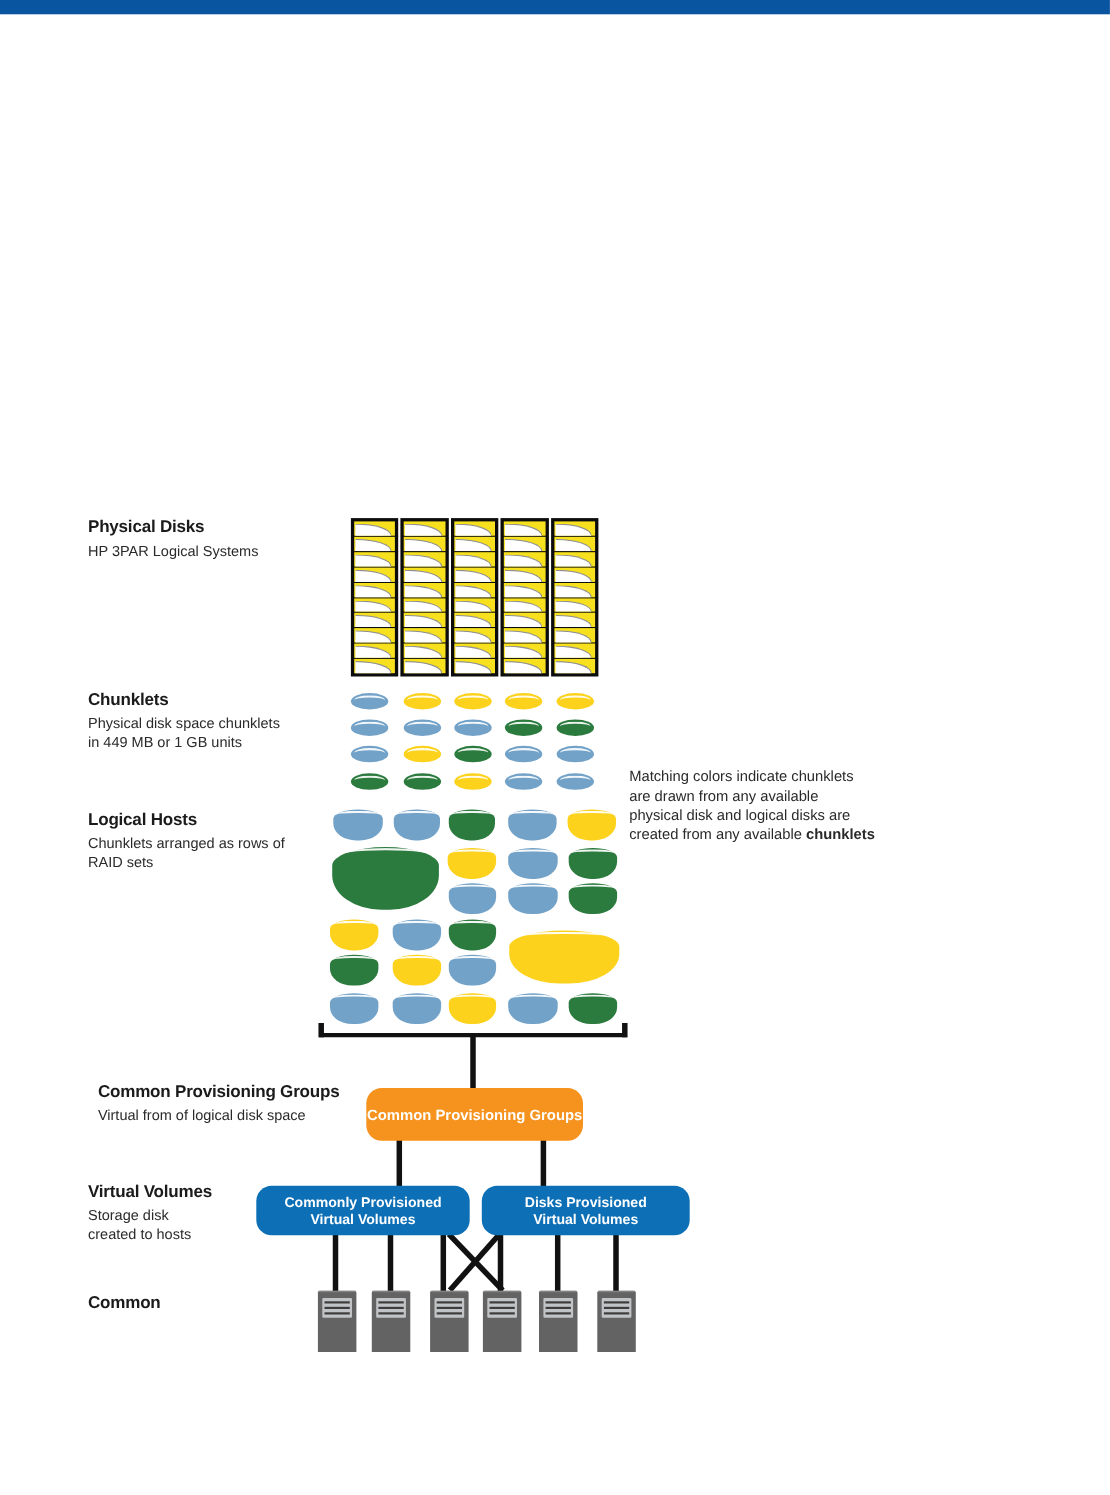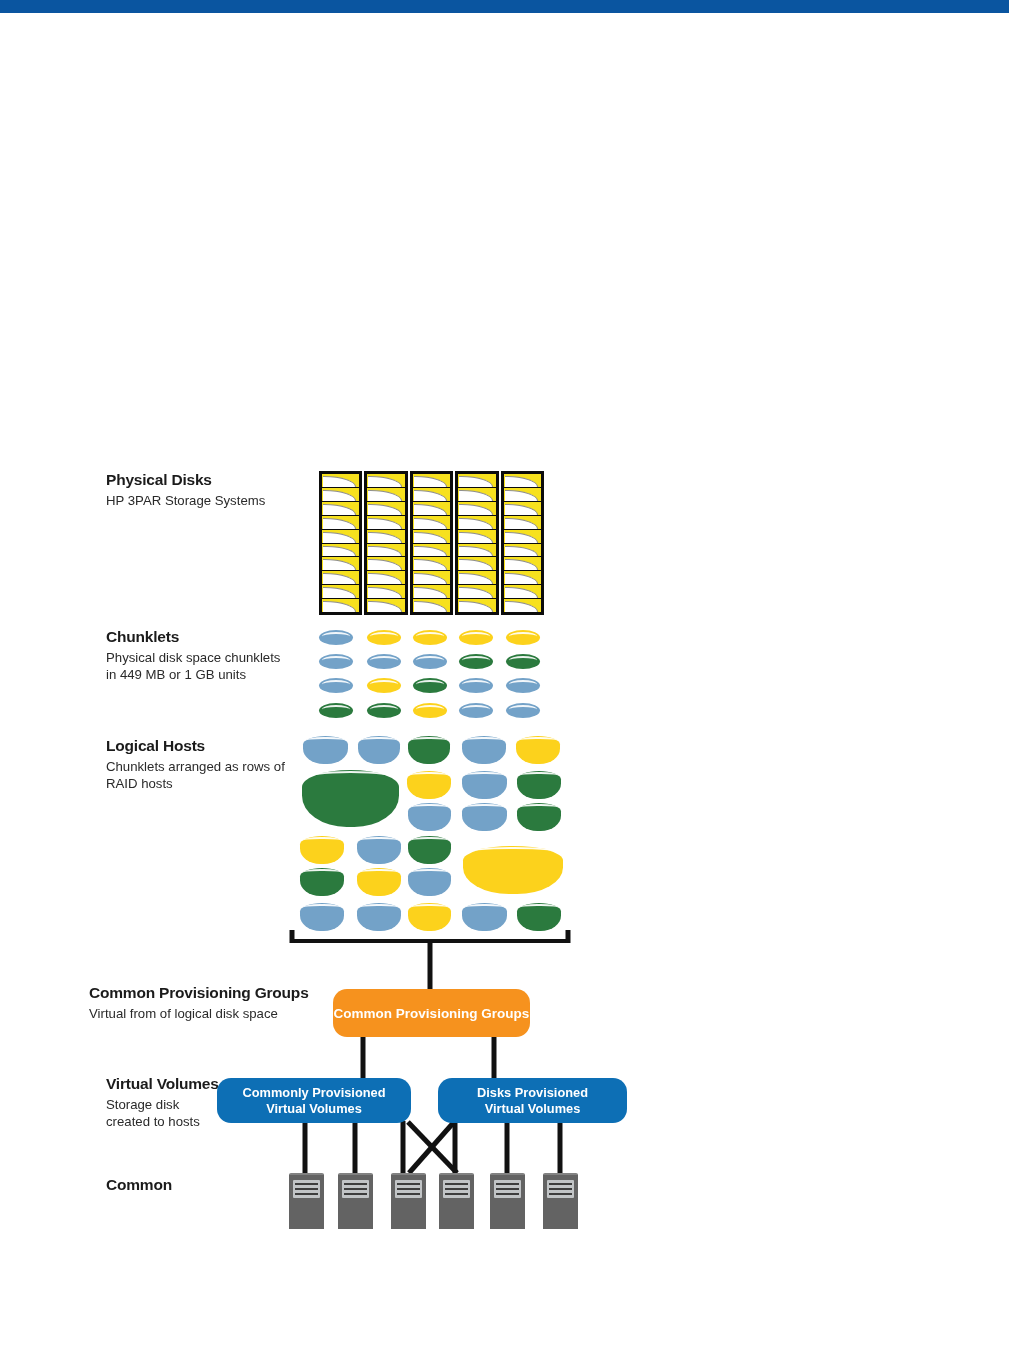--- a/index.html
+++ b/index.html
@@ -1,21 +1,21 @@
 <!DOCTYPE html>
 <html style="--accent-bar: #0a55a0; --rack-yellow: #f7e11e; --yellow: #fcd21c; --blue: #73a2c8; --green: #2b7a3e; --orange: #f6921e; --node-blue: #0d6fb5;"><head>
 <meta charset="utf-8">
 <style>
   html,body{margin:0;padding:0;background:#ffffff;}
   .page{position:relative;width:1009px;height:1359px;background:#fff;overflow:hidden;
         font-family:"Liberation Sans",sans-serif;color:#231f20;}
   .topbar{position:absolute;left:0;top:0;width:1009px;height:13px;background:var(--accent-bar,#0a55a0);}
 
   
-  .label-block{position:absolute;left:106px;}
+  .label-block{position:absolute;left:80px;}
   .label-title{font-size:15.5px;font-weight:bold;color:#1b1b1b;letter-spacing:-0.2px;margin-bottom:3px;}
   .label-sub{font-size:13.2px;line-height:17px;color:#2a2a2a;}
 
   
   .racks{position:absolute;left:319px;top:471px;width:225px;height:144px;
          display:grid;grid-template-columns:repeat(5,1fr);gap:2px;}
   .rack-col{background:#0c0c0c;display:flex;flex-direction:column;gap:1px;padding:3px;}
   .rack-slot{flex:1;background:var(--rack-yellow,#f7e11e);position:relative;}
   .disk-glyph{position:absolute;left:1px;right:3px;top:2px;bottom:0;background:#ffffff;
               border-top-right-radius:95% 100%;border-top:1px solid #8f8f8f;border-right:1px solid #8f8f8f;}
@@ -38,52 +38,52 @@
 
   
   .lines{position:absolute;left:0;top:0;width:1009px;height:1359px;pointer-events:none;}
   .lines line{stroke:#111;}
 
   
   .node{position:absolute;display:flex;flex-direction:column;align-items:center;justify-content:center;
         color:#fff;font-weight:bold;text-align:center;border-radius:14px;}
   .cpg-box{left:333px;top:989px;width:197px;height:48px;background:var(--orange,#f6921e);font-size:13.5px;}
   .vv-box{top:1078px;height:45px;background:var(--node-blue,#0d6fb5);font-size:12.8px;line-height:16px;}
-  .vv-left{left:217px;width:194px;}
+  .vv-left{left:233px;width:194px;}
   .vv-right{left:438px;width:189px;}
 
   
   .hosts{position:absolute;left:289px;top:1173px;width:292px;height:56px;}
   .host{position:absolute;top:0;width:35px;height:54px;background:#636363;
         border-top:2px solid #828282;border-radius:2px 2px 0 0;}
   .host-panel{margin:5px 4px 0 4px;height:18px;background:#c1c4c6;border-radius:1px;
               display:flex;flex-direction:column;justify-content:space-evenly;}
   .host-line{height:2px;margin:0 2px;background:#3d3d3d;}
 </style>
 </head>
 <body>
 
 <div class="page">
   <div class="topbar"></div>
 
   <div class="label-block" style="top:471px">
     <div class="label-title">Physical Disks</div>
-    <div class="label-sub">HP 3PAR Storage Systems</div>
+    <div class="label-sub">HP 3PAR Logical Systems</div>
   </div>
 
   <div class="label-block" style="top:628px">
     <div class="label-title">Chunklets</div>
     <div class="label-sub">Physical disk space chunklets</div>
     <div class="label-sub">in 449 MB or 1 GB units</div>
   </div>
 
   <div class="label-block" style="top:737px">
     <div class="label-title">Logical Hosts</div>
     <div class="label-sub">Chunklets arranged as rows of</div>
-    <div class="label-sub">RAID hosts</div>
+    <div class="label-sub">RAID sets</div>
   </div>
 
   <div class="label-block" style="top:984px;left:89px">
     <div class="label-title">Common Provisioning Groups</div>
     <div class="label-sub">Virtual from of logical disk space</div>
   </div>
 
   <div class="label-block" style="top:1075px">
     <div class="label-title">Virtual Volumes</div>
     <div class="label-sub">Storage disk</div>
@@ -273,20 +273,26 @@
       <div class="chunklet" style="left: 94px; top: 48px; background: var(--green);"></div>
       <div class="chunklet" style="left: 140px; top: 48px; background: var(--blue);"></div>
       <div class="chunklet" style="left: 187px; top: 48px; background: var(--blue);"></div>
       <div class="chunklet" style="left: 0px; top: 73px; background: var(--green);"></div>
       <div class="chunklet" style="left: 48px; top: 73px; background: var(--green);"></div>
       <div class="chunklet" style="left: 94px; top: 73px; background: var(--yellow);"></div>
       <div class="chunklet" style="left: 140px; top: 73px; background: var(--blue);"></div>
       <div class="chunklet" style="left: 187px; top: 73px; background: var(--blue);"></div>
     </div>
 
+  <div class="annotation">
+    <div>Matching colors indicate chunklets</div>
+    <div>are drawn from any available</div>
+    <div>physical disk and logical disks are</div>
+    <div><span>created from any available </span><b>chunklets</b></div>
+  </div>
 
   <div class="ld">
       <div class="cyl" style="left: 13px; top: 3px; width: 45px; height: 28px; background: var(--blue);"></div>
       <div class="cyl" style="left: 68px; top: 3px; width: 42px; height: 28px; background: var(--blue);"></div>
       <div class="cyl" style="left: 118px; top: 3px; width: 42px; height: 28px; background: var(--green);"></div>
       <div class="cyl" style="left: 172px; top: 3px; width: 44px; height: 28px; background: var(--blue);"></div>
       <div class="cyl" style="left: 226px; top: 3px; width: 44px; height: 28px; background: var(--yellow);"></div>
       <div class="cyl" style="left: 12px; top: 37px; width: 97px; height: 57px; background: var(--green);"></div>
       <div class="cyl" style="left: 117px; top: 38px; width: 44px; height: 28px; background: var(--yellow);"></div>
       <div class="cyl" style="left: 172px; top: 38px; width: 45px; height: 28px; background: var(--blue);"></div>

